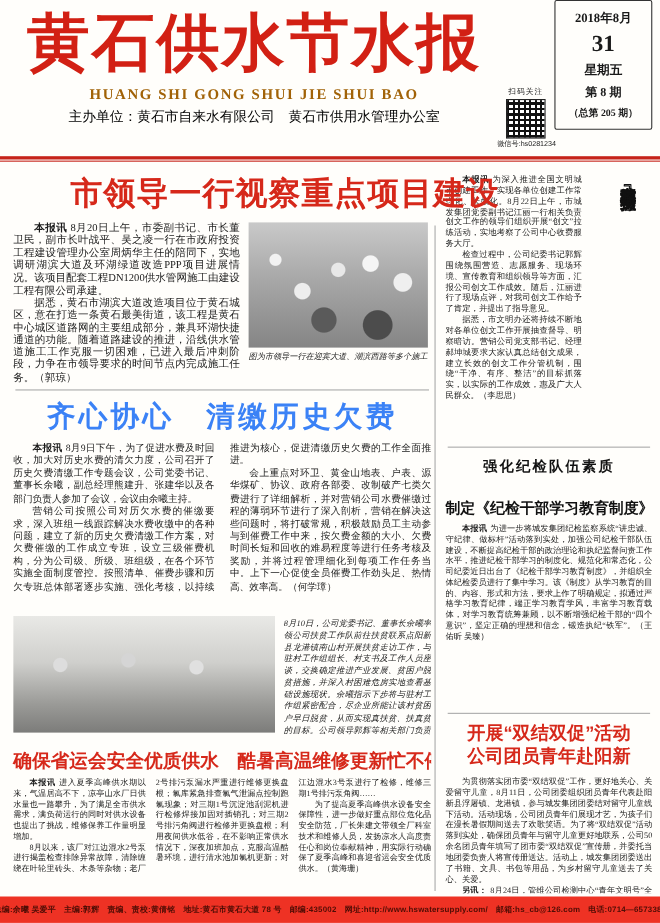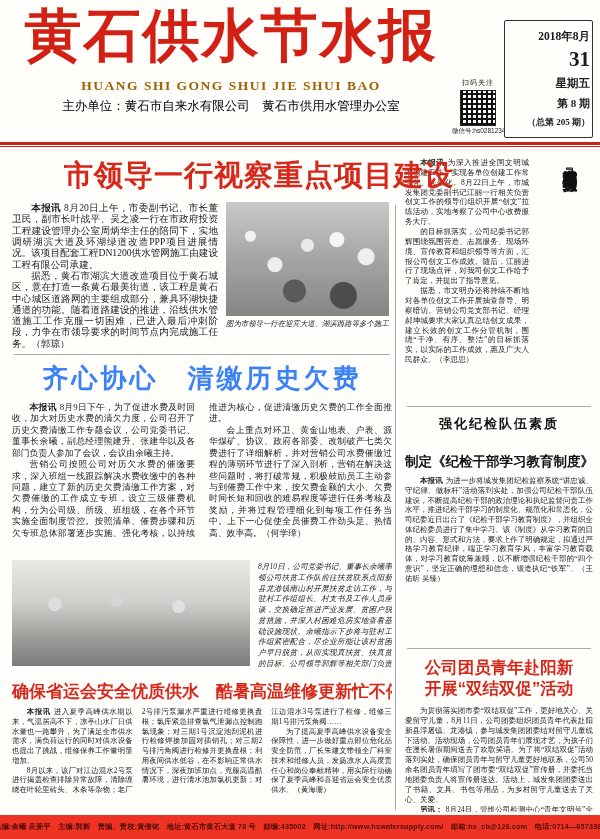--- a/index.html
+++ b/index.html
@@ -7,38 +7,38 @@
   .page {
     position: relative; width: 600px; height: 839px;
     background: #fffefb; overflow: hidden;
     font-family: "Liberation Serif", serif; color: #1a1a1a;
   }
 
   
   .masthead { position: absolute; top: 0; left: 0; width: 600px; height: 142px; }
   .mast-left { position: absolute; left: 12px; top: 4px; width: 438px; text-align: center; }
   .mast-title {
-    font-family: Liberation Mono, monospace; font-weight: bold; color: #d22014;
+    font-family: Liberation Serif, serif; font-weight: bold; color: #d22014;
     font-size: 57px; line-height: 1.28; letter-spacing: 2px; white-space: nowrap;
   }
   .mast-pinyin { margin-top: 1px; font-size: 13.5px; font-weight: bold; letter-spacing: 1.5px; color: #a16207; }
   .mast-org { margin-top: 4px; font-size: 12.5px; font-weight: normal; font-family: "Liberation Sans", sans-serif; color: #000; }
   .qr-block { position: absolute; left: 452px; top: 78px; width: 52px; text-align: center; font-family: "Liberation Sans", sans-serif; }
   .qr-label { font-size: 7px; letter-spacing: 1px; color: #222; }
   .qr-code {
     width: 36px; height: 36px; margin: 2px auto 1px auto; border: 1px solid #222; background-color: #fff;
     background-image:
       repeating-linear-gradient(0deg, #111 0 2px, transparent 2px 5px),
       repeating-linear-gradient(90deg, #111 0 2px, #fff 2px 5px);
   }
   .qr-wechat { font-size: 6.5px; white-space: nowrap; color: #222; }
   .date-box {
-    position: absolute; right: 7px; top: 20px; width: 89px; height: 118px;
+    position: absolute; right: 7px; top: 0; width: 89px; height: 118px;
     border: 1px solid #333; border-radius: 2px; padding: 8px 2px;
-    display: flex; flex-direction: column; align-items: flex-end; justify-content: space-between;
+    display: flex; flex-direction: column; align-items: center; justify-content: space-between;
   }
   .d-month { font-size: 11.5px; font-weight: bold; }
   .d-day { font-size: 21px; font-weight: bold; line-height: 1; }
   .d-week { font-size: 11.5px; font-weight: bold; }
   .d-issue { font-size: 11px; font-weight: bold; }
   .d-total { font-size: 9px; font-weight: bold; white-space: nowrap; }
   .mast-rule {
     position: absolute; top: 142px; left: 0; width: 600px; height: 5px;
     border-top: 3px solid #c6231a; border-bottom: 1px solid #c6231a;
   }
@@ -196,41 +196,41 @@
 
     </section>
 
     <div class="v-rule"></div>
 
     <aside class="right-region">
 
       <div class="a2-row">
         <div class="a2-body">
           <p><b class="lead-tag">本报讯</b><span>为深入推进全国文明城市创建工作，实现各单位创建工作常态化、长效化。8月22日上午，市城发集团党委副书记江丽一行相关负责创文工作的领导们组织开展“创文”拉练活动，实地考察了公司中心收费服务大厅。</span></p>
-          <p>的目标抓落实，公司纪委书记郭辉围绕氛围营造、志愿服务、现场环境、宣传教育和组织领导等方面，汇报公司创文工作成效。随后，江丽进行了现场点评，对我司创文工作给予了肯定，并提出了指导意见。</p>
+          <p>检查过程中，公司纪委书记郭辉围绕氛围营造、志愿服务、现场环境、宣传教育和组织领导等方面，汇报公司创文工作成效。随后，江丽进行了现场点评，对我司创文工作给予了肯定，并提出了指导意见。</p>
           <p>据悉，市文明办还将持续不断地对各单位创文工作开展抽查督导、明察暗访。营销公司党支部书记、经理郝坤城要求大家认真总结创文成果，建立长效的创文工作分管机制，围绕“干净、有序、整洁”的目标抓落实，以实际的工作成效，惠及广大人民群众。（李思思）</p>
         </div>
         <div class="a2-vhead">市城发集团到公司开展『创文』拉练</div>
       </div>
 
       <div class="h-rule"></div>
 
       <div class="jijian-head">
         <div class="jh1">强化纪检队伍素质</div>
         <div class="jh2">制定《纪检干部学习教育制度》</div>
       </div>
       <div class="jijian-body">
         <p><b class="lead-tag">本报讯</b><span>为进一步将城发集团纪检监察系统“讲忠诚、守纪律、做标杆”活动落到实处，加强公司纪检干部队伍建设，不断提高纪检干部的政治理论和执纪监督问责工作水平，推进纪检干部学习的制度化、规范化和常态化，公司纪委近日出台了《纪检干部学习教育制度》，并组织全体纪检委员进行了集中学习。该《制度》从学习教育的目的、内容、形式和方法，要求上作了明确规定，拟通过严格学习教育纪律，端正学习教育学风，丰富学习教育载体，对学习教育统筹兼顾，以不断增强纪检干部的“四个意识”，坚定正确的理想和信念，锻造执纪“铁军”。（王佑昕 吴臻）</span></p>
       </div>
 
       <div class="h-rule"></div>
 
       <div class="youth-head">
+        <div>开展“双结双促”活动</div>
         <div>公司团员青年赴阳新</div>
-        <div>开展“双结双促”活动</div>
       </div>
       <div class="youth-body">
         <p>为贯彻落实团市委“双结双促”工作，更好地关心、关爱留守儿童，8月11日，公司团委组织团员青年代表赴阳新县浮屠镇、龙港镇，参与城发集团团委结对留守儿童线下活动。活动现场，公司团员青年们展现才艺，为孩子们在漫长暑假期间送去了欢歌笑语。为了将“双结双促”活动落到实处，确保团员青年与留守儿童更好地联系，公司50余名团员青年填写了团市委“双结双促”宣传册，并委托当地团委负责人将宣传册送达。活动上，城发集团团委送出了书籍、文具、书包等用品，为乡村留守儿童送去了关心、关爱。</p>
         <p><b class="lead-tag">另讯：</b><span>8月24日，管维公司检测中心“青年文明号”全体成员一起前往阳新县黄颡口镇8户结对留守儿童家庭看望慰问，带去了油、米、牛奶等生活用品。（张略）</span></p>
       </div>
 
     </aside>
   </main>
 
   <footer class="footer-bar">

